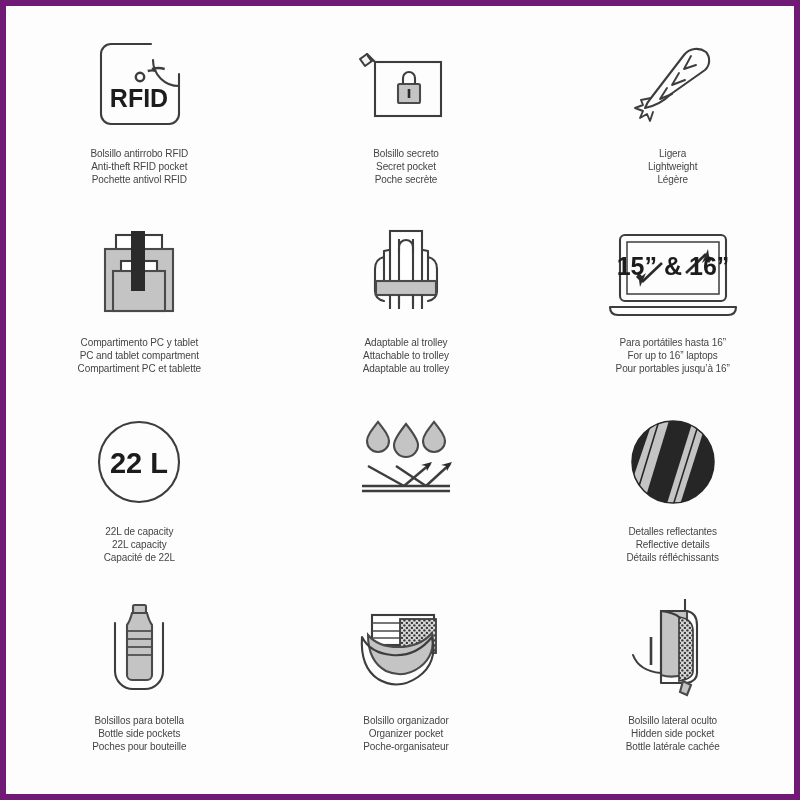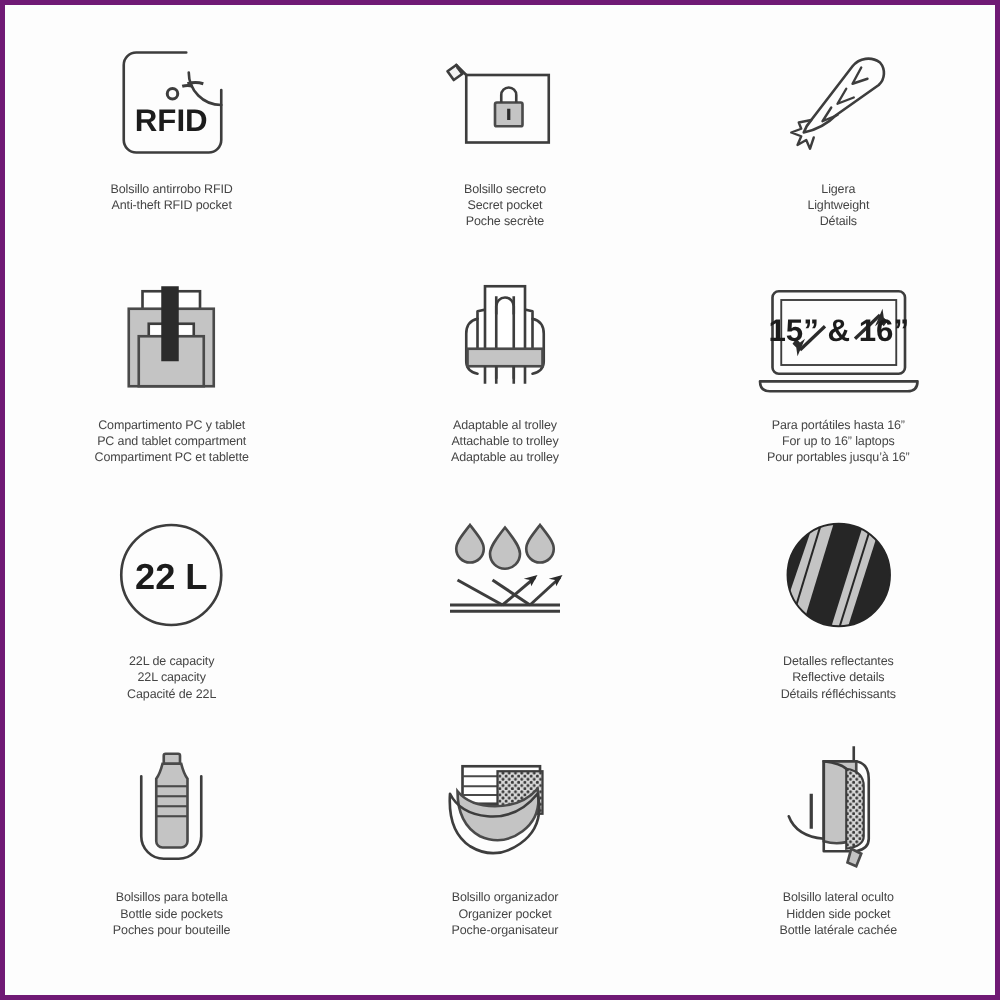--- a/index.html
+++ b/index.html
@@ -5,21 +5,21 @@
   * { box-sizing: border-box; margin: 0; padding: 0; }
   html, body {
     width: 800px; height: 800px;
     background: #ffffff;
     font-family: "Liberation Sans", sans-serif;
   }
   #sheet {
     position: relative;
     width: 800px; height: 800px;
     background: #fdfdfd;
-    border: 4px solid #701a75;
+    border: 6px solid #701a75;
     overflow: hidden;
   }
   .grid {
     position: absolute;
     left: 0; top: 22px;
     width: 800px; height: 756px;
     display: grid;
     grid-template-columns: repeat(3, 1fr);
     grid-template-rows: repeat(4, 1fr);
   }
@@ -72,20 +72,21 @@
           <path class="st stj" d="M66 54 a26 26 0 0 1 26 -26" transform="rotate(-90 79 41)"></path>
           <path class="st" style="stroke-width:2.4" d="M64 46 a22 22 0 0 0 -9 -9" transform="translate(12 -5) rotate(-45 60 42)"></path>
           <path class="st" style="stroke-width:2.4" d="M57 46 a15 15 0 0 0 -6 -6" transform="translate(11 -4) rotate(-45 54 43)"></path>
           <circle cx="53" cy="45" r="4.2" class="st" style="stroke-width:2.4"></circle>
           <text class="bigtxt" x="52" y="75" font-size="25" text-anchor="middle">RFID</text>
         </svg>
       </div>
       <div class="labels">
         <span>Bolsillo antirrobo RFID</span>
         <span>Anti-theft RFID pocket</span>
+        <span>Pochette antivol RFID</span>
       </div>
     </div>
 
     <div class="cell">
       <div class="icon-box">
         <svg width="104" height="104" viewBox="0 0 104 104">
           <rect x="21" y="30" width="66" height="54" class="st"></rect>
           <path class="st stj" d="M21 30 L13 22"></path>
           <path class="st stj" d="M13 22 l-7 5 l5 7 l7 -5 z" style="fill:#f2f2f2"></path>
           <path class="st stj" d="M14 24 l3 4"></path>
@@ -107,21 +108,21 @@
           <path class="st stj" d="M85 20 a16 16 0 0 0 -22 3 L30 66 a30 30 0 0 0 -6 10 c10 -2 19 -7 26 -14 L84 38 a13 13 0 0 0 1 -18 z"></path>
           <path class="st stj" style="stroke-width:1.9" d="M70 24 l-7 13 l12 -4"></path>
           <path class="st stj" style="stroke-width:1.9" d="M58 41 l-7 12 l13 -5"></path>
           <path class="st stj" style="stroke-width:1.9" d="M46 56 l-7 11 l12 -5"></path>
           <path class="st stj" style="stroke-width:1.9" d="M30 66 l-10 2 l2 5 l-8 3 l8 3 l-3 7 l7 -4 l3 7 l3 -9"></path>
         </svg>
       </div>
       <div class="labels">
         <span>Ligera</span>
         <span>Lightweight</span>
-        <span>Détails</span>
+        <span>Légère</span>
       </div>
     </div>
 
     <div class="cell">
       <div class="icon-box">
         <svg width="104" height="104" viewBox="0 0 104 104">
           <rect x="29" y="14" width="46" height="22" class="st" style="fill:#ffffff"></rect>
           <rect x="18" y="28" width="68" height="62" class="gray"></rect>
           <rect x="34" y="40" width="36" height="18" class="st" style="fill:#ffffff"></rect>
           <rect x="26" y="50" width="52" height="40" class="gray"></rect>

